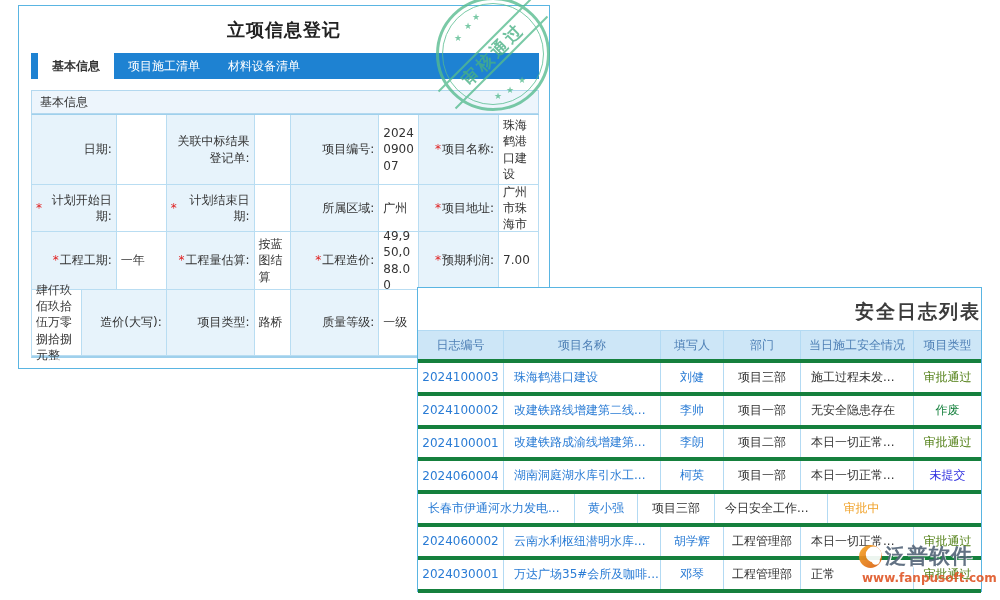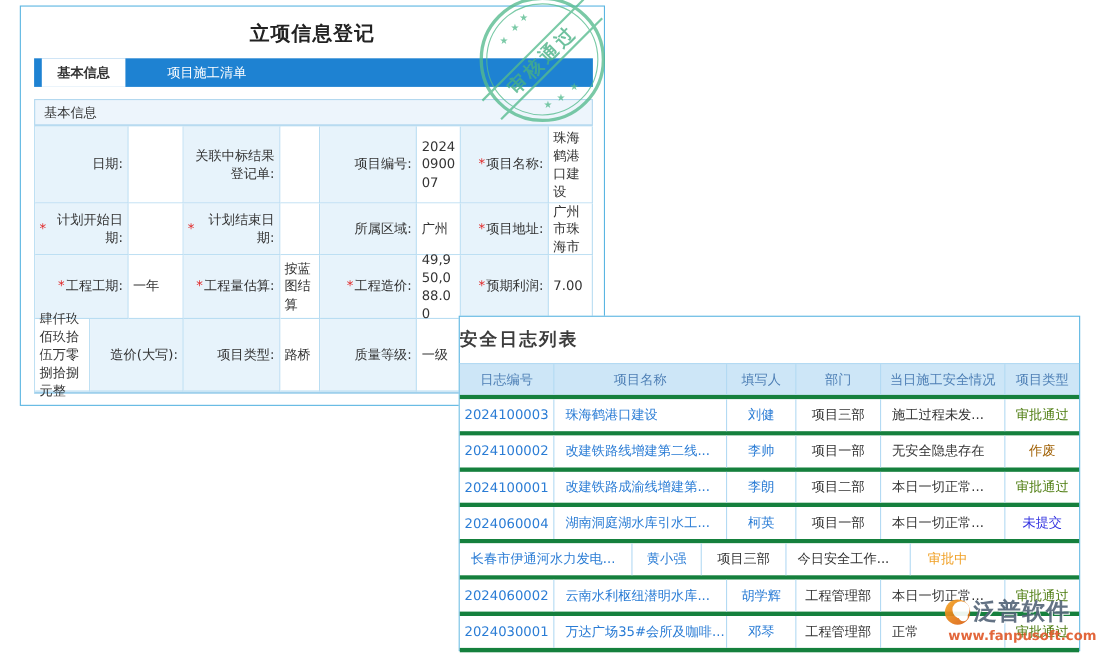--- a/index.html
+++ b/index.html
@@ -8,21 +8,21 @@
   .abs { position:absolute; }
 
   
   #reg-panel { left:18px; top:5px; width:532px; height:364px; background:#fff;
                border:1px solid #5ab5e2; z-index:1; }
   #reg-title { left:0; top:12px; width:100%; text-align:center; font-size:18px;
                font-weight:bold; color:#222; letter-spacing:1px; }
   #tab-bar { left:12px; top:47px; width:508px; height:26px; background:#1e82d2;
              display:flex; align-items:stretch; }
   .tab { padding:0 14px; display:flex; align-items:center; font-size:12px;
-         color:#ffffff; cursor:pointer;margin-left:24px; }
+         color:#ffffff; cursor:pointer; }
   .tab.active { background:#ffffff; color:#333; margin-left:7px; font-weight:bold; }
   #section-bar { left:12px; top:84px; width:508px; height:24px; background:#edf5fc;
                  border:1px solid #b3d8ef; font-size:12px; color:#333;
                  display:flex; align-items:center; padding-left:8px; }
   #form-table { left:12px; top:108px; width:508px; border-top:1px solid #9fd0ec;
                 border-left:1px solid #b9ddf2; border-bottom:2px solid #9fd0ec; }
   .frow { display:flex; }
   .fcell { border-right:1px solid #b9ddf2; border-bottom:1px solid #b9ddf2;
            font-size:12px; color:#333; display:flex; align-items:center;
            padding:2px 4px; line-height:1.35; }
@@ -45,54 +45,55 @@
                 border-top:2px solid #55bb8e; border-bottom:2px solid #55bb8e;
                 transform:rotate(-45deg); }
   .stamp-text { position:absolute; left:0; top:46px; width:114px; text-align:center;
                 transform:rotate(-45deg); font-size:17px; font-weight:bold;
                 color:#47b084; letter-spacing:3px; }
   .star { position:absolute; color:#55bb8e; font-size:9px; }
 
   
   #log-panel { left:417px; top:287px; width:565px; height:305px; background:#fff;
                border:1px solid #5ab5e2; z-index:3; }
-  #log-title { left:0; top:11px; width:100%; text-align:left; font-size:16px;
+  #log-title { left:0; top:11px; width:100%; text-align:right; font-size:19px;
                font-weight:bold; color:#3c3c3c; letter-spacing:2px; }
   #log-table { left:0; top:42px; width:563px; }
   .lrow { display:flex; height:32.8px; border-bottom:4px solid #15803d;
           background:#fff; }
   .lrow.head { background:#cde6f7; border-top:1px solid #b3daf3; height:33px; }
   .lcell { border-right:1px solid #b3daf3; display:flex; align-items:center;
            justify-content:center; font-size:12px; color:#333; overflow:hidden;
            white-space:nowrap; padding:0 4px; }
   .lcell:last-child { border-right:none; }
   .head .lcell { color:#4d7fb5; }
   .lcell.left { justify-content:flex-start; padding-left:10px; }
   .link { color:#2a7cd5; cursor:pointer; }
   .k0{width:86px}.k1{width:157px}.k2{width:63px}.k3{width:77px}.k4{width:113px}.k5{width:67px}
-  .st-green{color:#4d7c0f}.st-purple{color:#a16207}.st-blue{color:#3333e0}.st-orange{color:#f0a025}
+  .st-green{color:#4d7c0f}.st-purple{color:#15803d}.st-blue{color:#3333e0}.st-orange{color:#f0a025}
 
   
   #logo { left:858px; top:542px; width:138px; height:48px; z-index:4; opacity:0.92; }
   #logo-row { display:flex; align-items:center; }
   #logo-icon { width:25px; height:25px; margin-right:2px; }
   #logo-name { font-size:21px; font-weight:bold; color:#56677a;
                text-shadow:1px 1px 0 #ffffff; letter-spacing:1px; }
   #logo-url { font-size:12px; color:#e05a2b; margin-top:1px; padding-left:4px;
               font-weight:bold; }
 </style>
 </head>
 <body>
 
 <div id="reg-panel" class="abs">
   <div id="reg-title" class="abs">立项信息登记</div>
 
   <div id="tab-bar" class="abs">
     <div class="tab active">基本信息</div>
     <div class="tab">项目施工清单</div>
+    <div class="tab">材料设备清单</div>
   </div>
 
   <div id="section-bar" class="abs">基本信息</div>
 
   <div id="form-table" class="abs">
 
     <div class="frow">
       <div class="fcell flabel c0 r0">
           <span class="req"></span>
           <span>日期:</span>

